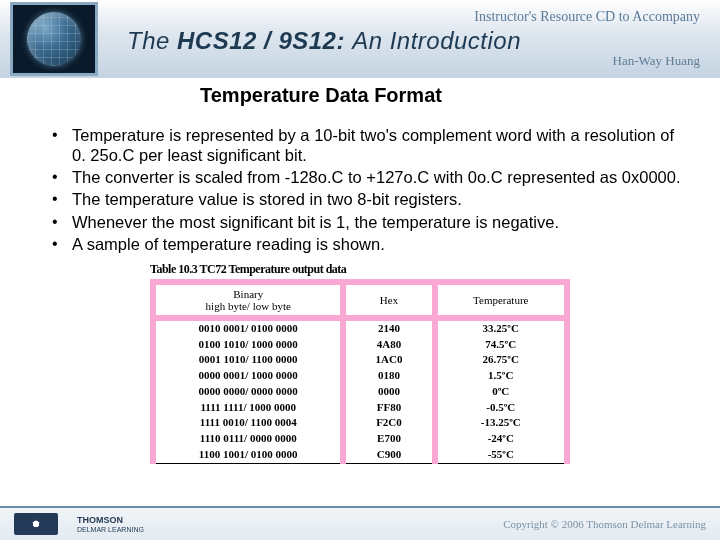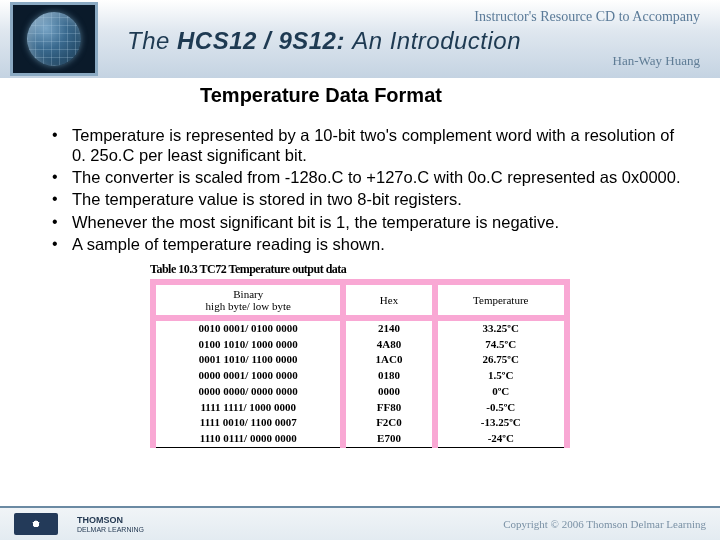--- a/index.html
+++ b/index.html
@@ -253,28 +253,33 @@
             <td class="row-cell">0000 0000/ 0000 0000</td>
             <td>0000</td>
             <td>0ºC</td>
           </tr>
         <tr>
             <td class="row-cell">1111 1111/ 1000 0000</td>
             <td>FF80</td>
             <td>-0.5ºC</td>
           </tr>
         <tr>
-            <td class="row-cell">1111 0010/ 1100 0007</td>
+            <td class="row-cell">1111 0010/ 1100 0004</td>
             <td>F2C0</td>
             <td>-13.25ºC</td>
           </tr>
         <tr>
             <td class="row-cell">1110 0111/ 0000 0000</td>
             <td>E700</td>
             <td>-24ºC</td>
+          </tr>
+        <tr>
+            <td class="row-cell">1100 1001/ 0100 0000</td>
+            <td>C900</td>
+            <td>-55ºC</td>
           </tr>
       </tbody>
     </table>
   </div>
 </div>
 
 <div class="footer">
   <div class="thomson">
     <div class="thomson-logo"></div>
     <div class="thomson-text">

